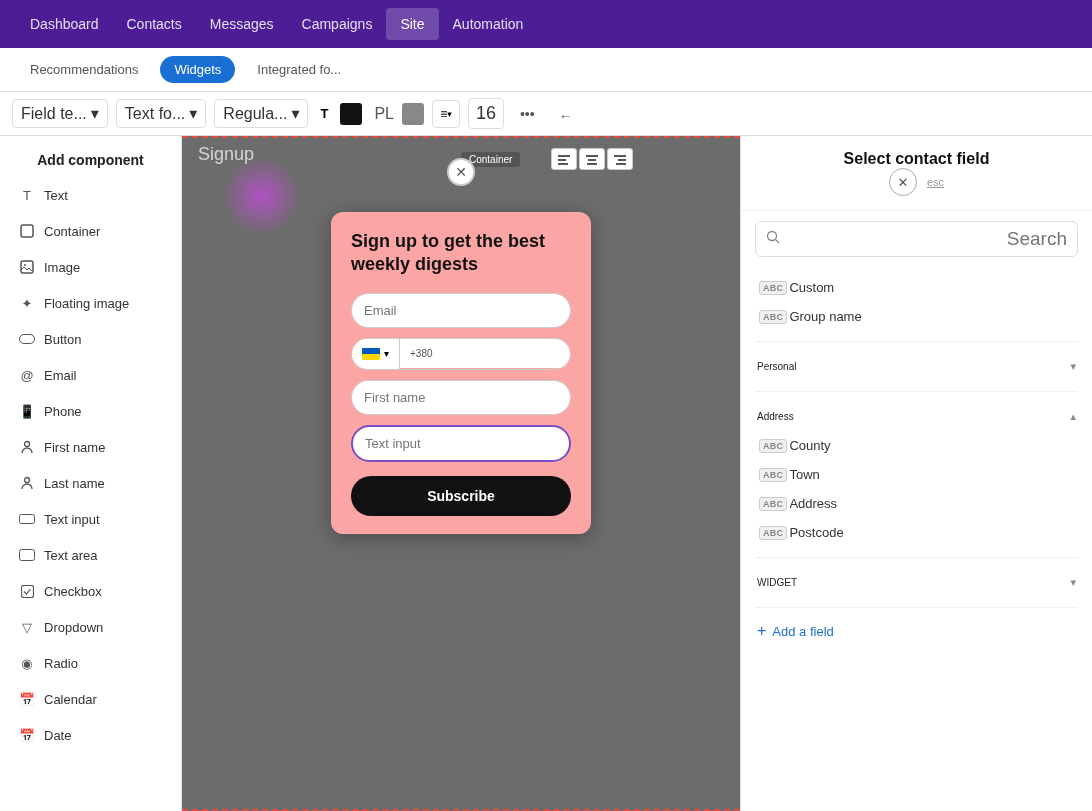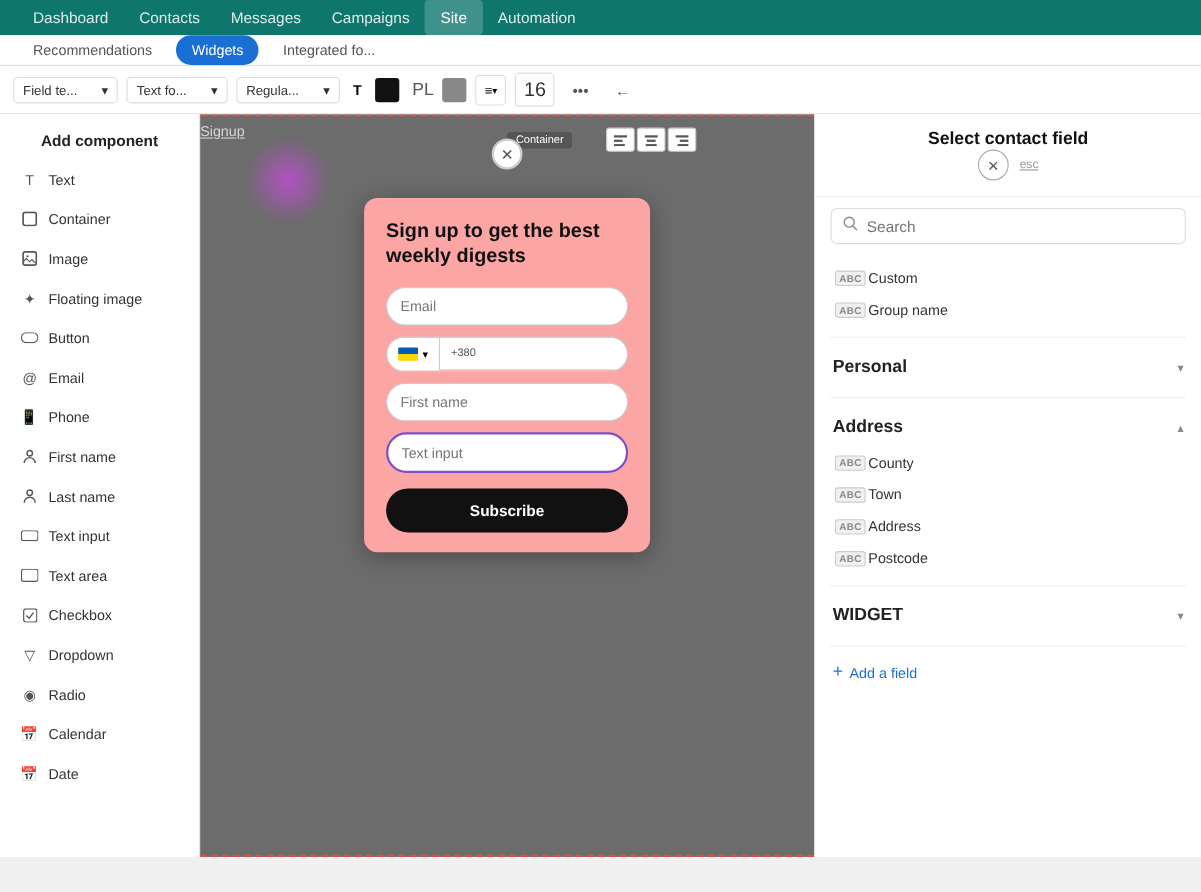--- a/index.html
+++ b/index.html
@@ -1,42 +1,42 @@
 <!DOCTYPE html>
 <html><head>
   <meta charset="utf-8">
   <style>
     * { box-sizing: border-box; margin: 0; padding: 0; }
     body { font-family: -apple-system, BlinkMacSystemFont, 'Segoe UI', sans-serif; background: #f0f0f0; width: 1092px; height: 811px; overflow: hidden; }
 
     
     .top-nav {
-      background: #0f766e;
-      display: flex;
-      align-items: center;
-      height: 32px;
+      background: #4c1d95;
+      display: flex;
+      align-items: center;
+      height: 48px;
       padding: 0 16px;
     }
     .top-nav a {
       color: rgba(255,255,255,0.85);
       text-decoration: none;
       padding: 8px 14px;
       font-size: 14px;
       border-radius: 4px;
     }
     .top-nav a.active {
       background: rgba(255,255,255,0.2);
       color: #fff;
     }
 
     
     .sub-nav {
       background: #fff;
       border-bottom: 1px solid #ddd;
-      height: 28px;
+      height: 44px;
       display: flex;
       align-items: center;
       padding: 0 16px;
       gap: 8px;
     }
     .sub-nav-tab {
       padding: 6px 14px;
       font-size: 13px;
       border-radius: 20px;
       cursor: pointer;
@@ -53,25 +53,25 @@
       border-bottom: 1px solid #ddd;
       height: 44px;
       display: flex;
       align-items: center;
       padding: 0 12px;
       gap: 8px;
     }
     .toolbar-select {
       display: flex;
       align-items: center;
-      gap: 22px;
+      gap: 4px;
       padding: 4px 8px;
       border: 1px solid #ddd;
       border-radius: 4px;
-      font-size: 12px;
+      font-size: 16px;
       cursor: pointer;
       background: #fff;
       color: #333;
     }
     .toolbar-color-box {
       width: 22px;
       height: 22px;
       border-radius: 3px;
       display: inline-block;
     }
@@ -157,24 +157,23 @@
     
     .canvas-area {
       flex: 1;
       background: #6c6c6c;
       position: relative;
       overflow: hidden;
     }
     .canvas-label {
       position: absolute;
       top: 8px;
-      left: 0;
+      left: 16px;
       color: rgba(255,255,255,0.7);
-      font-size: 13px;
-      text-decoration: underline;
+      font-size: 18px;
     }
 
     
     .form-widget {
       position: absolute;
       top: 40px;
       left: 50%;
       transform: translateX(-50%);
       width: 260px;
       background: #fca5a5;
@@ -309,36 +308,37 @@
       align-items: center;
       border: 1px solid #ddd;
       border-radius: 6px;
       padding: 6px 10px;
       gap: 8px;
     }
     .search-box input {
       border: none;
       outline: none;
       flex: 1;
-      font-size: 14px;
+      font-size: 19px;
       color: #333;
+      text-align: right;
     }
     .field-section {
       padding: 6px 14px;
     }
     .field-section-header {
       display: flex;
       align-items: center;
       justify-content: space-between;
       padding: 8px 2px;
       cursor: pointer;
     }
     .field-section-title {
-      font-size: 16px;
-      font-weight: 700;
+      font-size: 10px;
+      font-weight: 400;
       color: #222;
     }
     .field-row {
       display: flex;
       align-items: center;
       gap: 2px;
       padding: 7px 4px;
       cursor: pointer;
       border-radius: 4px;
     }

